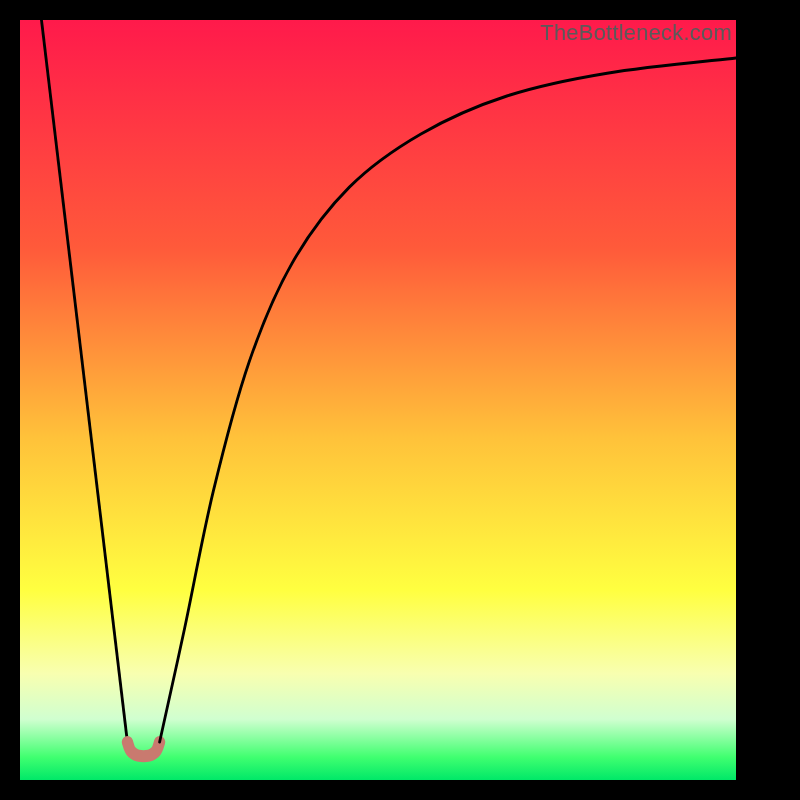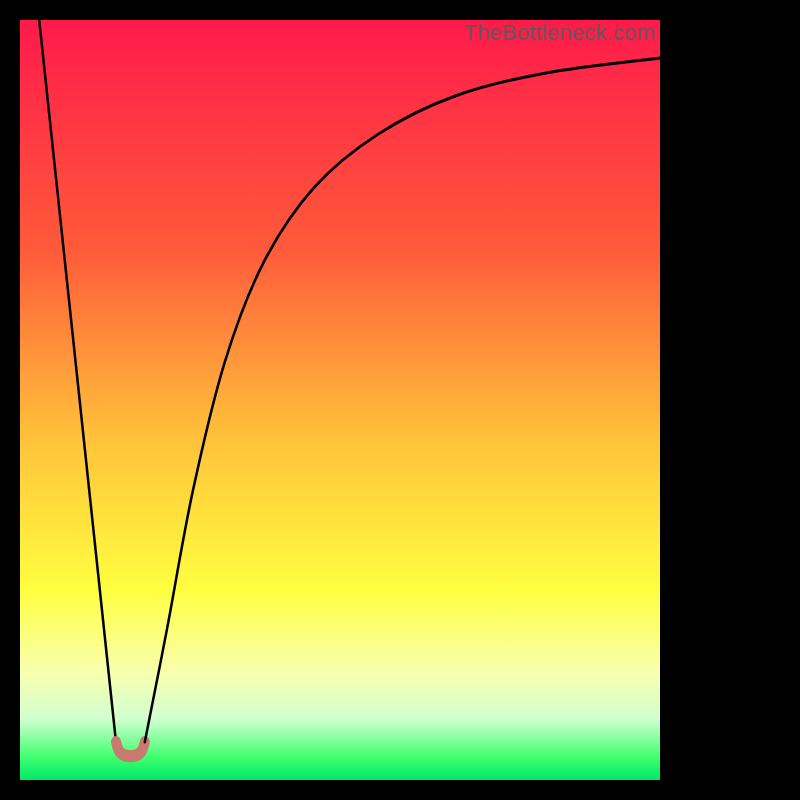--- a/index.html
+++ b/index.html
@@ -7,21 +7,21 @@
     padding: 0;
     width: 800px;
     height: 800px;
     background: #000;
     overflow: hidden;
   }
   .frame {
     position: absolute;
     left: 20px;
     top: 20px;
-    width: 640px;
+    width: 716px;
     height: 760px;
     background: #fca5a5;
   }
   .plot-bg {
     position: absolute;
     left: 0; top: 0;
     width: 100%;
     height: 100%;
   }
   .watermark {

